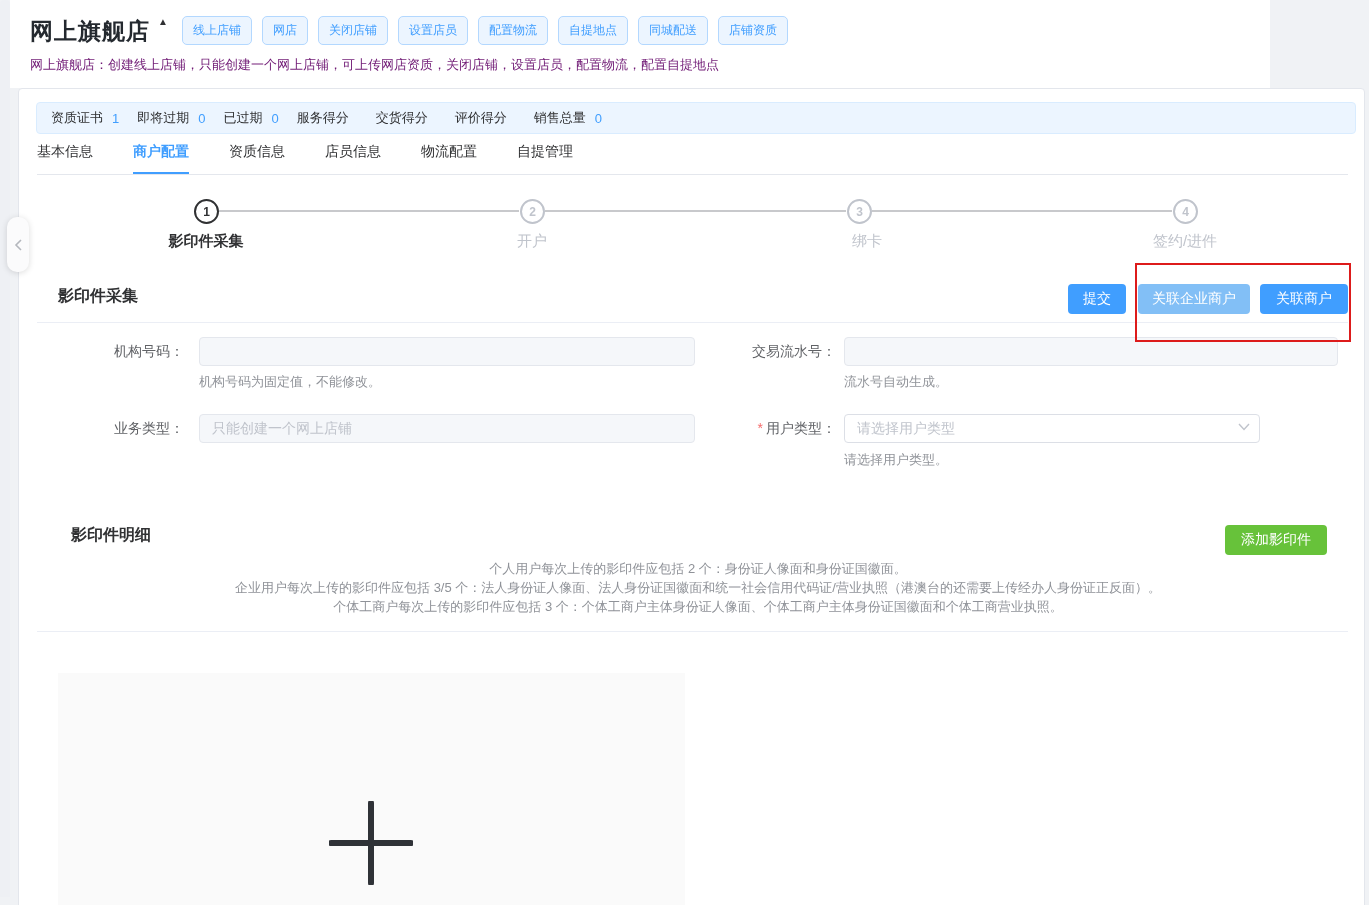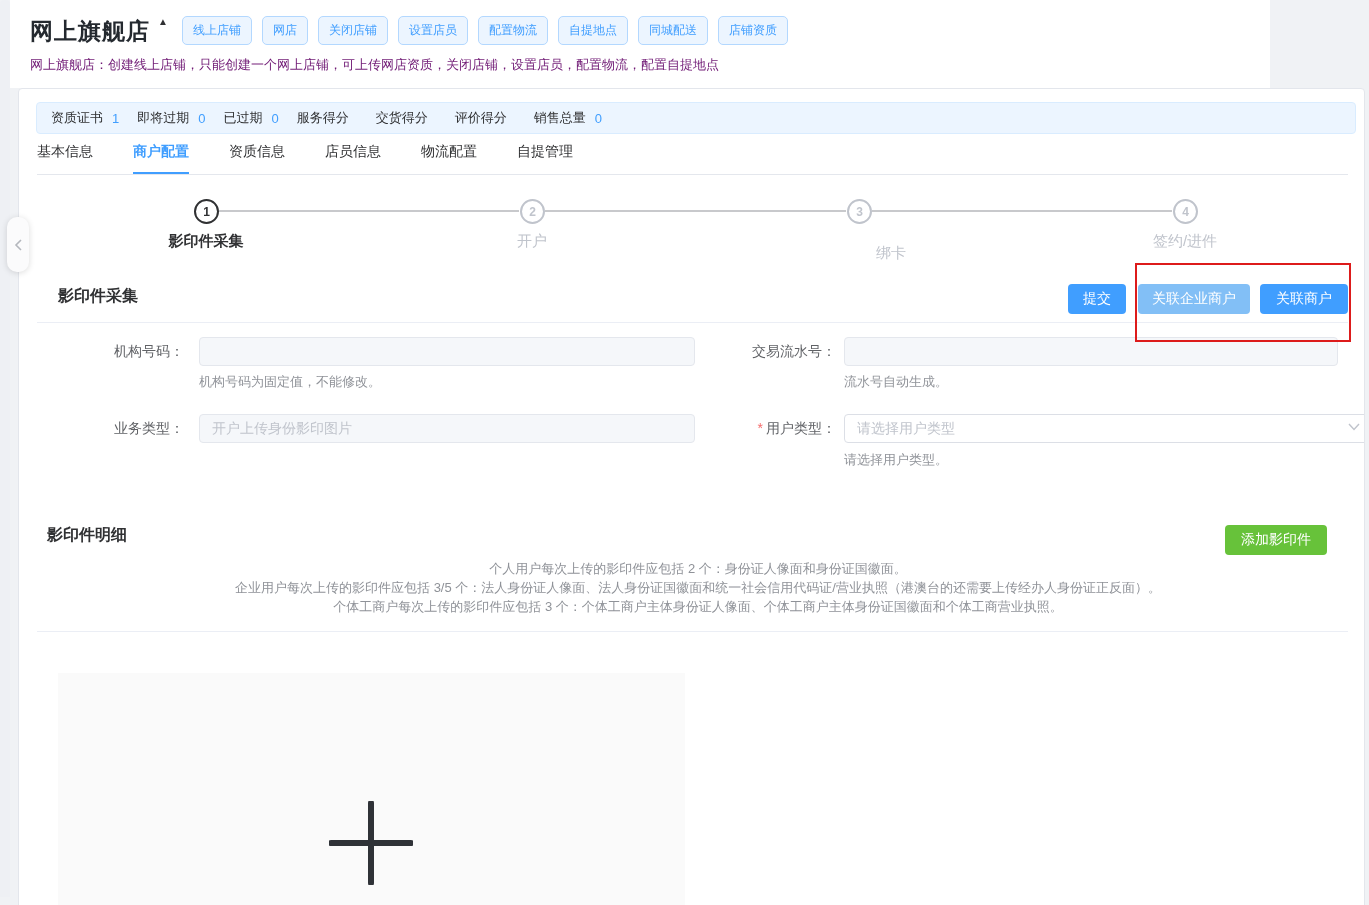--- a/index.html
+++ b/index.html
@@ -161,54 +161,54 @@
 
   <div class="step-line" style="left:200px;width:300px;"></div>
   <div class="step-line" style="left:526px;width:301px;"></div>
   <div class="step-line" style="left:853px;width:300px;"></div>
   <div class="step-circle active" style="left:175px;">1</div>
   <div class="step-circle" style="left:501px;">2</div>
   <div class="step-circle" style="left:828px;">3</div>
   <div class="step-circle" style="left:1154px;">4</div>
   <div class="step-label active" style="left:87px;">影印件采集</div>
   <div class="step-label" style="left:413px;">开户</div>
-  <div class="step-label" style="left:772px;margin-top:12px;">绑卡</div>
+  <div class="step-label" style="left:748px;">绑卡</div>
   <div class="step-label" style="left:1066px;">签约/进件</div>
 
   <div class="abs section-title" style="left:39px;top:197px;">影印件采集</div>
   <button class="btn btn-blue" style="left:1049px;top:195px;width:58px;">提交</button>
   <button class="btn btn-blue-light" style="left:1119px;top:195px;width:112px;">关联企业商户</button>
   <button class="btn btn-blue" style="left:1241px;top:195px;width:88px;">关联商户</button>
   <div class="divider" style="top:233px;"></div>
 
   <div class="f-label" style="left:0;top:254px;">机构号码：</div>
   <div class="inputbox" style="left:180px;top:248px;width:496px;"></div>
   <div class="hint" style="left:180px;top:284px;">机构号码为固定值，不能修改。</div>
 
   <div class="f-label" style="left:652px;top:254px;">交易流水号：</div>
   <div class="inputbox" style="left:825px;top:248px;width:494px;"></div>
   <div class="hint" style="left:825px;top:284px;">流水号自动生成。</div>
 
   <div class="f-label" style="left:0;top:331px;">业务类型：</div>
-  <div class="inputbox" style="left:180px;top:325px;width:496px;">开户上传身份影印图片</div>
+  <div class="inputbox" style="left:180px;top:325px;width:496px;">只能创建一个网上店铺</div>
 
   <div class="f-label" style="left:652px;top:331px;">
     <span class="req">*</span><span>用户类型：</span>
   </div>
-  <div class="selectbox" style="left:825px;top:325px;width:526px;">
+  <div class="selectbox" style="left:825px;top:325px;width:416px;">
     <span>请选择用户类型</span>
     <span class="chev" style="display:flex">
       <svg width="12" height="8" viewBox="0 0 12 8" fill="none">
           <polyline points="1,1 6,6.5 11,1" stroke="#c0c4cc" stroke-width="1.4" fill="none"></polyline>
         </svg>
     </span>
   </div>
   <div class="hint" style="left:825px;top:362px;">请选择用户类型。</div>
 
-  <div class="abs section-title" style="left:28px;top:436px;">影印件明细</div>
+  <div class="abs section-title" style="left:52px;top:436px;">影印件明细</div>
   <button class="btn btn-green" style="left:1206px;top:436px;width:102px;">添加影印件</button>
 
   <div class="notes">
     <div>个人用户每次上传的影印件应包括 2 个：身份证人像面和身份证国徽面。</div>
     <div>企业用户每次上传的影印件应包括 3/5 个：法人身份证人像面、法人身份证国徽面和统一社会信用代码证/营业执照（港澳台的还需要上传经办人身份证正反面）。</div>
     <div>个体工商户每次上传的影印件应包括 3 个：个体工商户主体身份证人像面、个体工商户主体身份证国徽面和个体工商营业执照。</div>
   </div>
 
   <div class="divider" style="top:542px;"></div>
 

